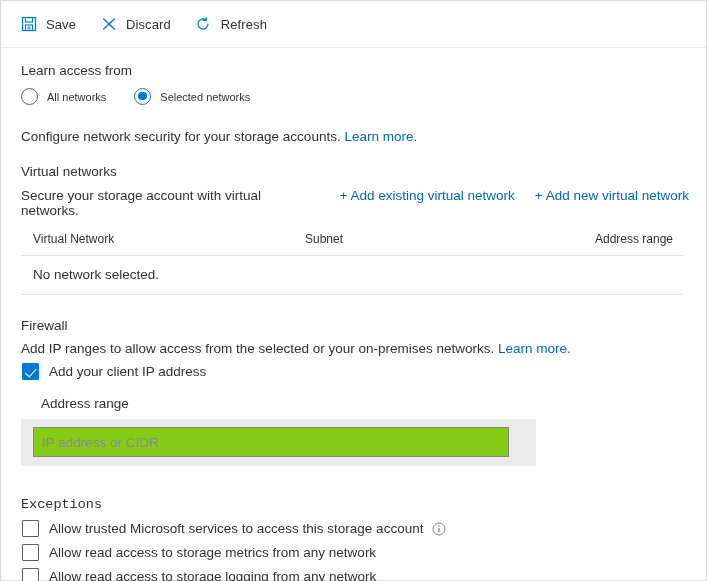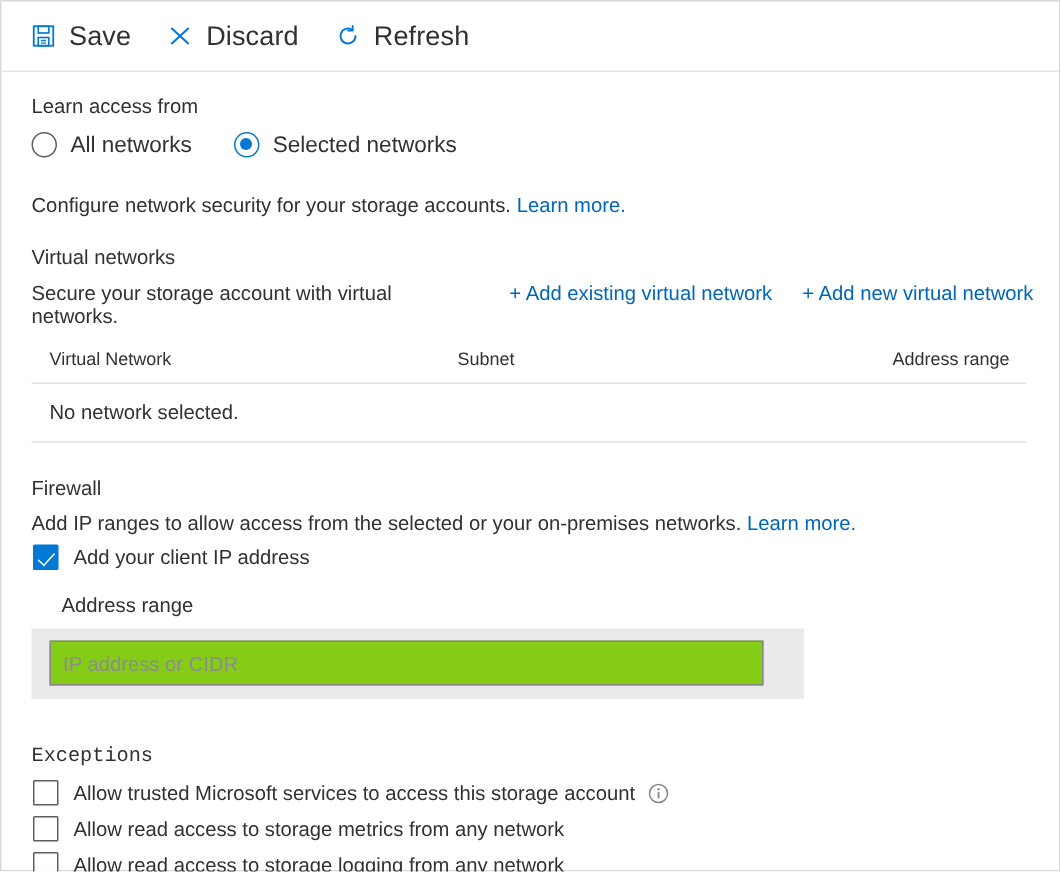--- a/index.html
+++ b/index.html
@@ -40,21 +40,21 @@
     font-family: inherit;
   }
   .cmdbtn .ico {
     width: 17px; height: 17px;
     margin-right: 9px;
     display: inline-flex;
     align-items: center; justify-content: center;
     flex: 0 0 auto;
   }
   .cmdbtn .lbl {
-    font-size: 18px;
+    font-size: 13px;
     color: #323130;
     letter-spacing: .1px;
     white-space: nowrap;
   }
 
   
   .content { padding: 0 0 0 0; position: relative; }
 
   .sec-title {
     font-size: 13.5px;
@@ -98,21 +98,21 @@
   }
   .radio-item.checked .radio-mark::after {
     content: "";
     position: absolute;
     left: 3px; top: 3px;
     width: 8.4px; height: 8.4px;
     border-radius: 50%;
     background: #0078d4;
   }
   .radio-label {
-    font-size: 15px;
+    font-size: 11px;
     color: #323130;
     margin-left: 9px;
     white-space: nowrap;
   }
 
   
   .vnet-head-row {
     display: flex;
     align-items: baseline;
     padding-left: 20px;

